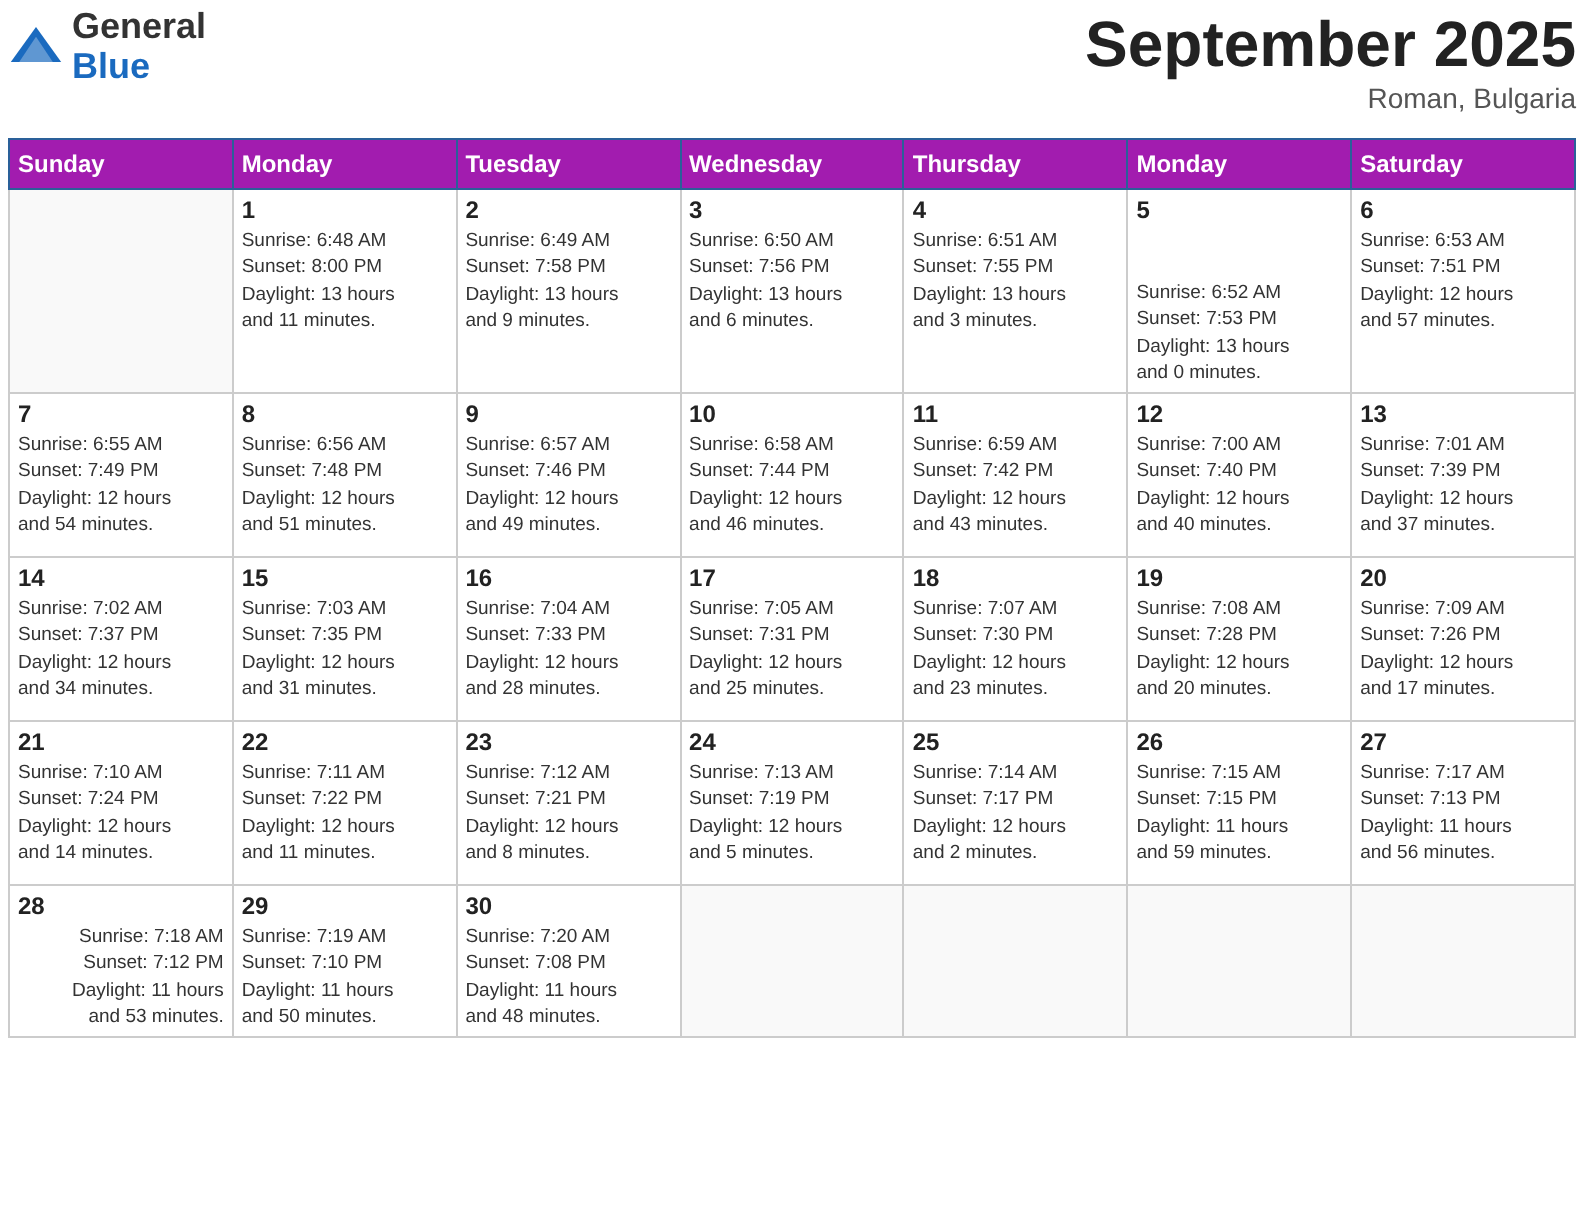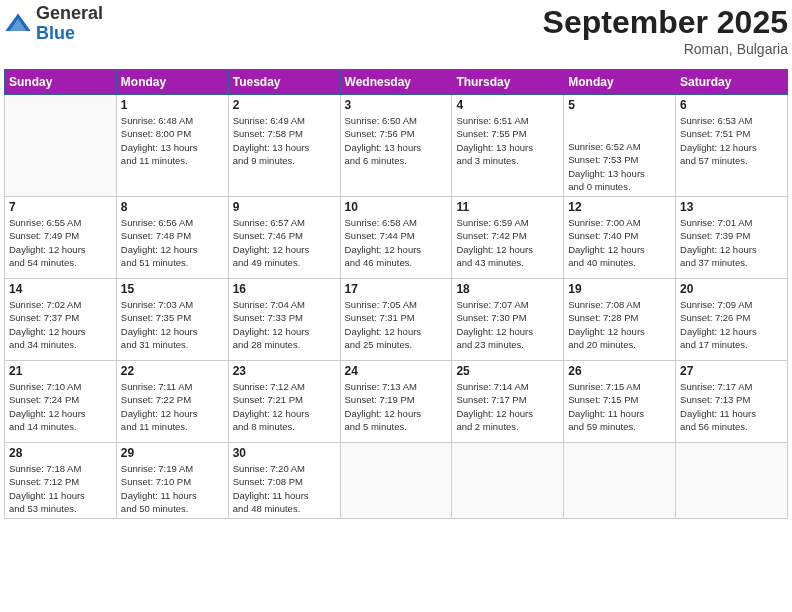--- a/index.html
+++ b/index.html
@@ -320,21 +320,21 @@
             <span class="day-num">27</span>
             <div class="day-info" style="white-space: pre-line;">Sunrise: 7:17 AM
 Sunset: 7:13 PM
 Daylight: 11 hours
 and 56 minutes.</div>
           </td>
         </tr>
         <tr class="last-row">
           <td>
             <span class="day-num">28</span>
-            <div class="day-info" style="white-space: pre-line;">Sunrise: 7:18 AM
+            <div class="day-info" style="white-space: pre-line; text-align: right;">Sunrise: 7:18 AM
 Sunset: 7:12 PM
 Daylight: 11 hours
 and 53 minutes.</div>
           </td>
           <td>
             <span class="day-num">29</span>
             <div class="day-info" style="white-space: pre-line;">Sunrise: 7:19 AM
 Sunset: 7:10 PM
 Daylight: 11 hours
 and 50 minutes.</div>

